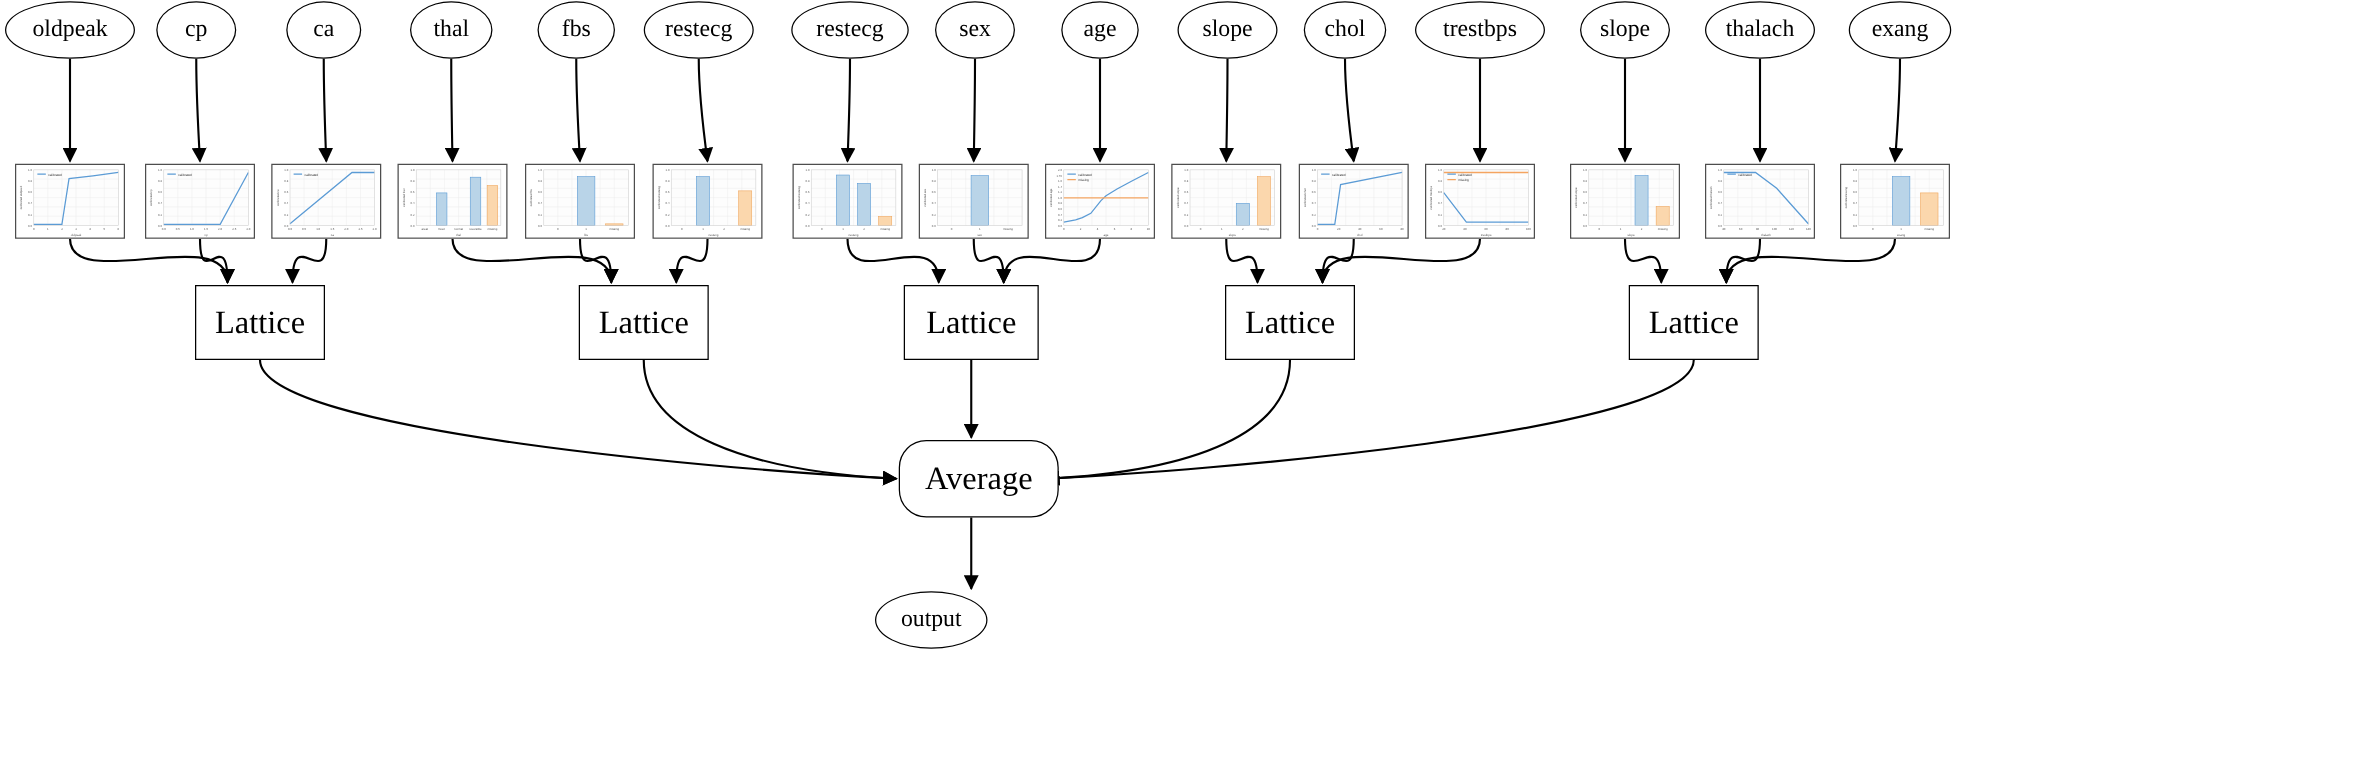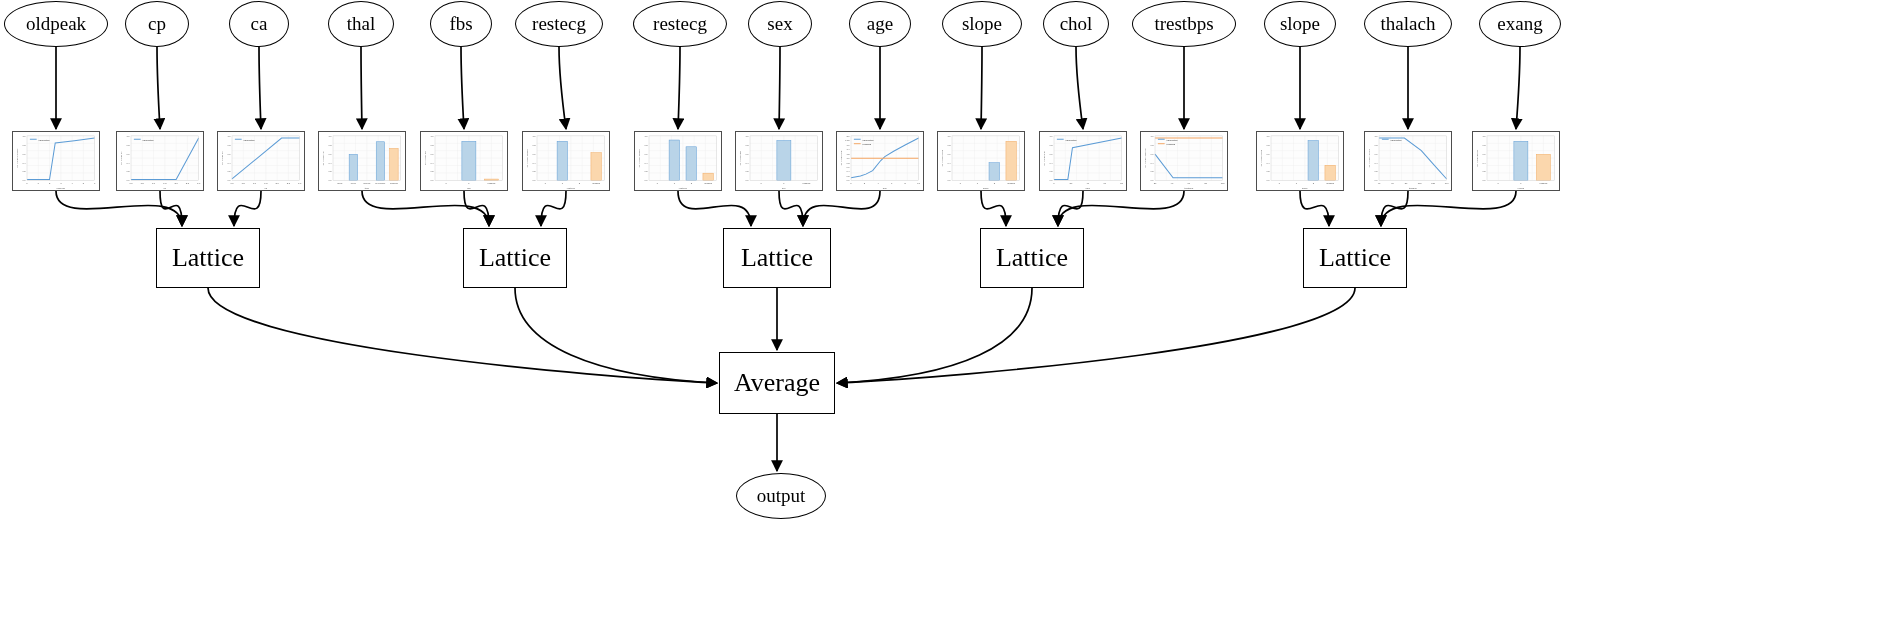--- a/index.html
+++ b/index.html
@@ -620,19 +620,19 @@
     </div>
     <div class="node-box" style="left: 723px; top: 228px; width: 108px; height: 60px;">
       <span>Lattice</span>
     </div>
     <div class="node-box" style="left: 980px; top: 228px; width: 104px; height: 60px;">
       <span>Lattice</span>
     </div>
     <div class="node-box" style="left: 1303px; top: 228px; width: 104px; height: 60px;">
       <span>Lattice</span>
     </div>
-    <div class="node-box" style="left: 719px; top: 352px; width: 116px; height: 62px;">
+    <div class="node-box" style="left: 719px; top: 352px; width: 128px; height: 62px; border-radius: 22px;">
       <span>Average</span>
     </div>
-    <div class="node-ell" style="left: 736px; top: 473px; width: 90px; height: 46px;">
+    <div class="node-ell" style="left: 700px; top: 473px; width: 90px; height: 46px;">
       <span>output</span>
     </div>
   </div>
 
 </body></html>

